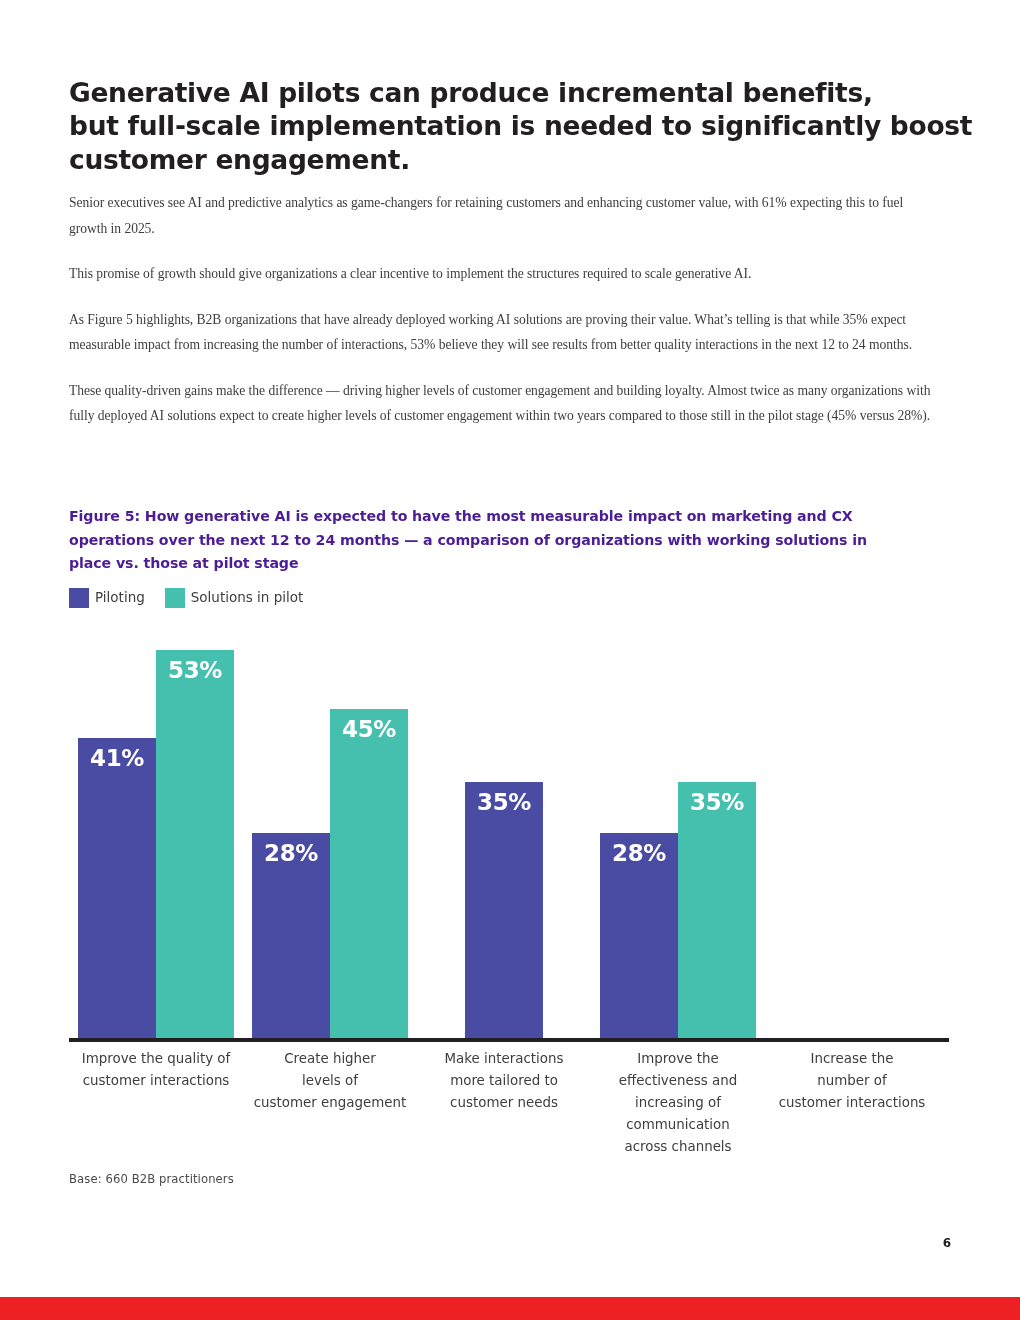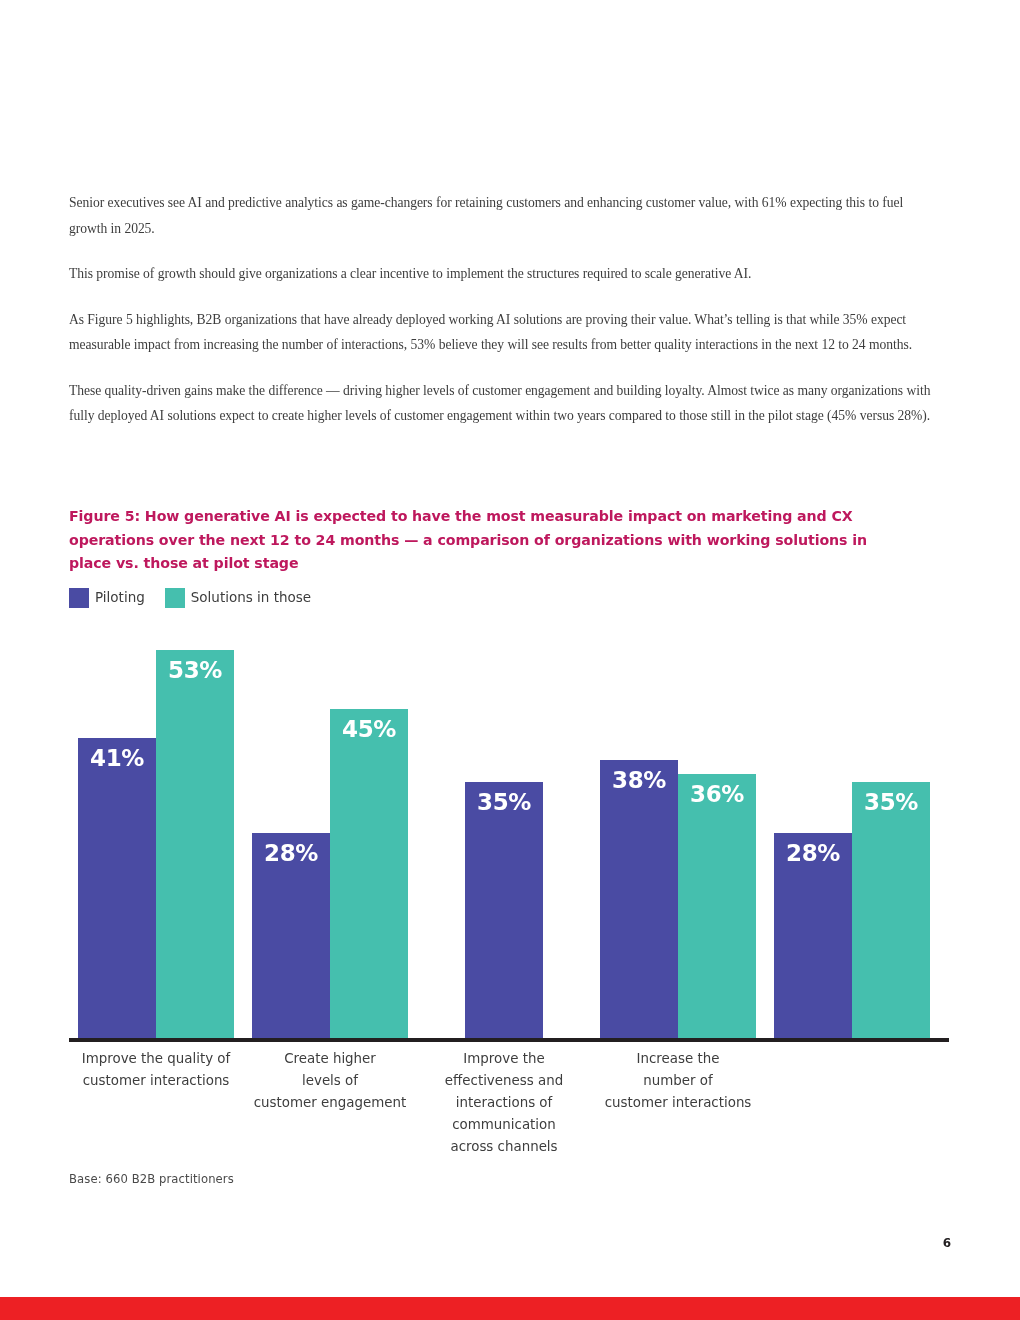--- a/index.html
+++ b/index.html
@@ -55,21 +55,21 @@
 
   
   .fig-caption {
     position: absolute;
     left: 69px;
     top: 505px;
     width: 830px;
     font-weight: bold;
     font-size: 14.2px;
     line-height: 23.5px;
-    color: #be185d;
+    color: #4c1d95;
     letter-spacing: -0.1px;
   }
 
   
   .legend {
     position: absolute;
     left: 69px;
     top: 588px;
     display: flex;
     align-items: center;
@@ -191,38 +191,43 @@
     top: 1297px;
     height: 23px;
     background: #ed2024;
   }
 </style>
 </head>
 <body>
 
 <div class="page">
 
+  <h1 class="heading">
+    <span class="hline">Generative AI pilots can produce incremental benefits,</span>
+    <span class="hline">but full-scale implementation is needed to significantly boost</span>
+    <span class="hline">customer engagement.</span>
+  </h1>
 
   <div class="body-copy">
     <p class="para">Senior executives see AI and predictive analytics as game-changers for retaining customers and enhancing customer value, with 61% expecting this to fuel growth in 2025.</p>
     <p class="para">This promise of growth should give organizations a clear incentive to implement the structures required to scale generative AI.</p>
     <p class="para">As Figure 5 highlights, B2B organizations that have already deployed working AI solutions are proving their value. What’s telling is that while 35% expect measurable impact from increasing the number of interactions, 53% believe they will see results from better quality interactions in the next 12 to 24 months.</p>
     <p class="para">These quality-driven gains make the difference — driving higher levels of customer engagement and building loyalty. Almost twice as many organizations with fully deployed AI solutions expect to create higher levels of customer engagement within two years compared to those still in the pilot stage (45% versus 28%).</p>
   </div>
 
   <div class="fig-caption">Figure 5: How generative AI is expected to have the most measurable impact on marketing and CX operations over the next 12 to 24 months — a comparison of organizations with working solutions in place vs. those at pilot stage</div>
 
   <div class="legend">
     <div class="legend-item">
       <span class="legend-swatch" style="background: rgb(74, 75, 163);"></span>
       <span class="legend-label">Piloting</span>
     </div>
     <div class="legend-item">
       <span class="legend-swatch" style="background: rgb(69, 191, 174);"></span>
-      <span class="legend-label">Solutions in those</span>
+      <span class="legend-label">Solutions in pilot</span>
     </div>
   </div>
 
   <div class="chart">
     <div class="plot" id="plot">
         <div class="group">
           <div class="bar" style="background: rgb(74, 75, 163); height: 300px;">
             <span class="bar-value">41%</span>
           </div>
           <div class="bar" style="background: rgb(69, 191, 174); height: 388px;">
@@ -233,28 +238,20 @@
           <div class="bar" style="background: rgb(74, 75, 163); height: 205px;">
             <span class="bar-value">28%</span>
           </div>
           <div class="bar" style="background: rgb(69, 191, 174); height: 329px;">
             <span class="bar-value">45%</span>
           </div>
         </div>
         <div class="group">
           <div class="bar" style="background: rgb(74, 75, 163); height: 256px;">
             <span class="bar-value">35%</span>
-          </div>
-        </div>
-        <div class="group">
-          <div class="bar" style="background: rgb(74, 75, 163); height: 278px;">
-            <span class="bar-value">38%</span>
-          </div>
-          <div class="bar" style="background: rgb(69, 191, 174); height: 264px;">
-            <span class="bar-value">36%</span>
           </div>
         </div>
         <div class="group">
           <div class="bar" style="background: rgb(74, 75, 163); height: 205px;">
             <span class="bar-value">28%</span>
           </div>
           <div class="bar" style="background: rgb(69, 191, 174); height: 256px;">
             <span class="bar-value">35%</span>
           </div>
         </div>
@@ -266,23 +263,28 @@
       <div class="xlabel">
         <div>Improve the quality of</div>
         <div>customer interactions</div>
       </div>
       <div class="xlabel">
         <div>Create higher</div>
         <div>levels of</div>
         <div>customer engagement</div>
       </div>
       <div class="xlabel">
+        <div>Make interactions</div>
+        <div>more tailored to</div>
+        <div>customer needs</div>
+      </div>
+      <div class="xlabel">
         <div>Improve the</div>
         <div>effectiveness and</div>
-        <div>interactions of</div>
+        <div>increasing of</div>
         <div>communication</div>
         <div>across channels</div>
       </div>
       <div class="xlabel">
         <div>Increase the</div>
         <div>number of</div>
         <div>customer interactions</div>
       </div>
     </div>
 

